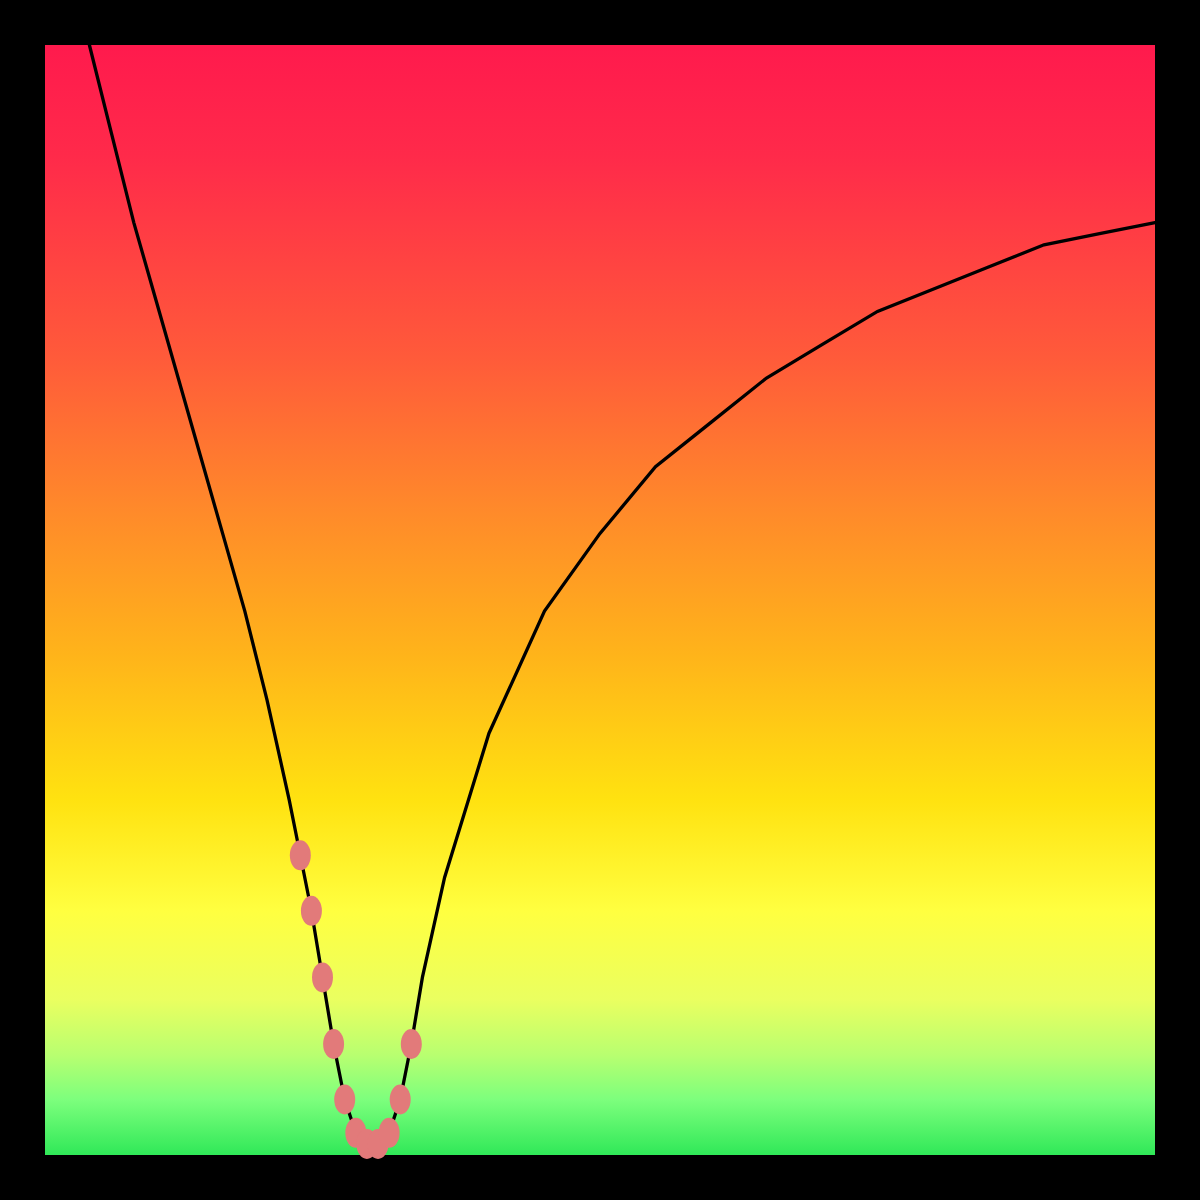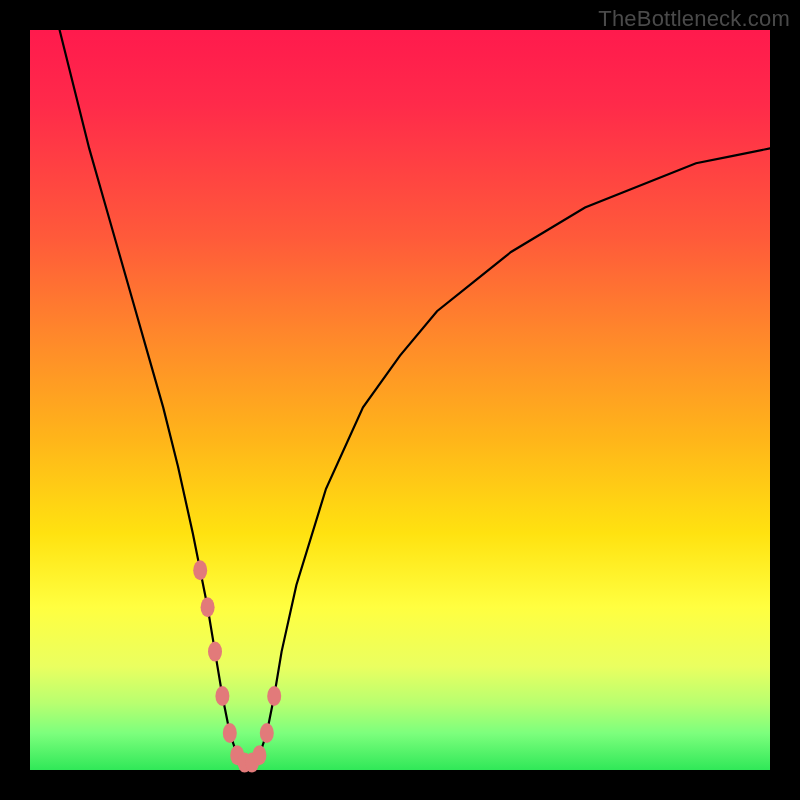--- a/index.html
+++ b/index.html
@@ -67,21 +67,20 @@
   }
   .marker {
     fill: #e27a7a;
     stroke: none;
   }
 </style>
 </head>
 <body>
 
 <div class="frame">
-  <div class="watermark">TheBottleneck.com</div>
 
   <div class="plot">
     <svg class="curve" viewBox="0 0 740 740">
       <path id="curvePath" class="curve-path" d="M29.6 0.0 L44.4 59.2 L59.2 118.4 L74.0 170.2 L88.8 222.0 L103.6 273.8 L118.4 325.6 L133.2 377.4 L148.0 436.6 L162.8 503.2 L170.2 540.2 L177.6 577.2 L185.0 621.6 L192.4 666.0 L199.8 703.0 L207.2 725.2 L214.6 732.6 L222.0 732.6 L229.4 725.2 L236.8 703.0 L244.2 666.0 L251.6 621.6 L266.4 555.0 L296.0 458.8 L333.0 377.4 L370.0 325.6 L407.0 281.2 L444.0 251.6 L481.0 222.0 L518.0 199.8 L555.0 177.6 L592.0 162.8 L629.0 148.0 L666.0 133.2 L703.0 125.8 L740.0 118.4"></path>
       <g id="markerGroup">
           <ellipse cx="170.2" cy="540.2" rx="7" ry="10" class="marker"></ellipse>
           <ellipse cx="177.6" cy="577.2" rx="7" ry="10" class="marker"></ellipse>
           <ellipse cx="185.0" cy="621.6" rx="7" ry="10" class="marker"></ellipse>
           <ellipse cx="192.4" cy="666.0" rx="7" ry="10" class="marker"></ellipse>
           <ellipse cx="199.8" cy="703.0" rx="7" ry="10" class="marker"></ellipse>

